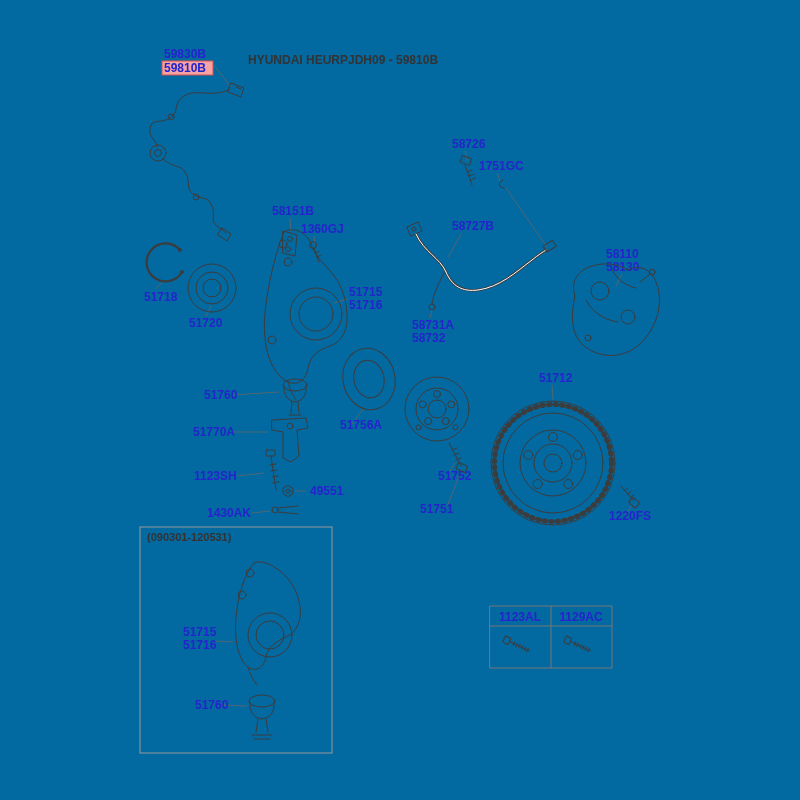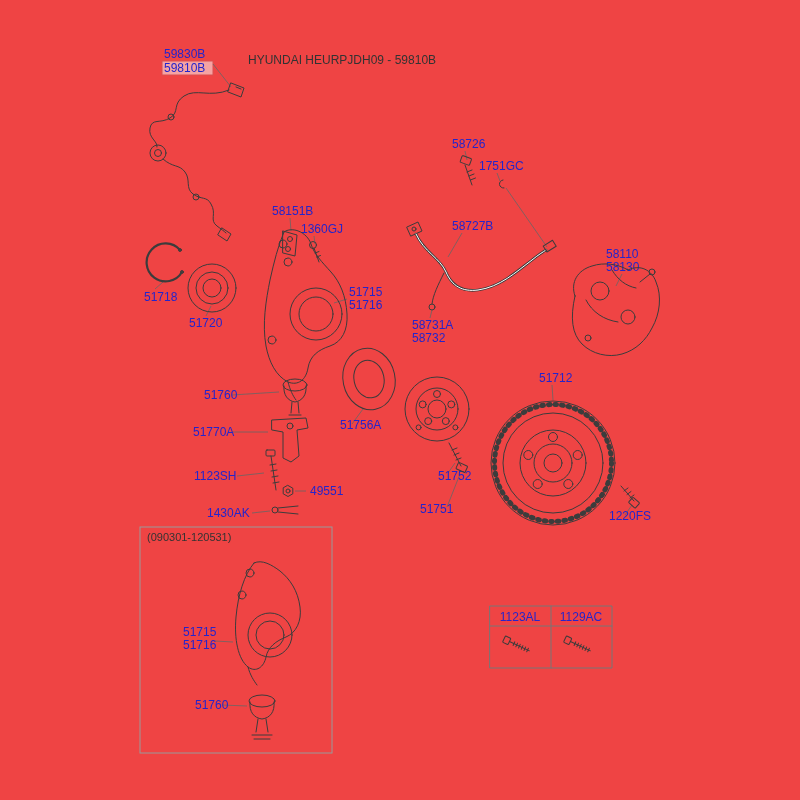--- a/index.html
+++ b/index.html
@@ -1,16 +1,16 @@
 <!DOCTYPE html>
 <html><head>
 <meta charset="utf-8">
 <style>
   html,body{margin:0;padding:0;background:#fff;}
-  .canvas{position:relative;width:800px;height:800px;background:#ef4444;font-family:"Liberation Sans",sans-serif;overflow:hidden;}
+  .canvas{position:relative;width:800px;height:800px;background:#0369a1;font-family:"Liberation Sans",sans-serif;overflow:hidden;font-weight:bold;}
   svg{position:absolute;left:0;top:0;}
   
   .draw path,.draw circle,.draw ellipse,.draw rect,.draw line,.draw polygon,.draw polyline{
     stroke:#3c3c3c;stroke-width:1;fill:none;stroke-linecap:round;stroke-linejoin:round;
   }
   .leader line,.leader path{stroke:#666;stroke-width:0.8;fill:none;}
   .plbl{font-size:12px;fill:#2424cc;}
   .ttl{font-size:12px;fill:#333333;}
   .cap{font-size:11px;fill:#333333;}
   .hl{fill:#f5a3a3;stroke:#d94f4f;stroke-width:1;}

